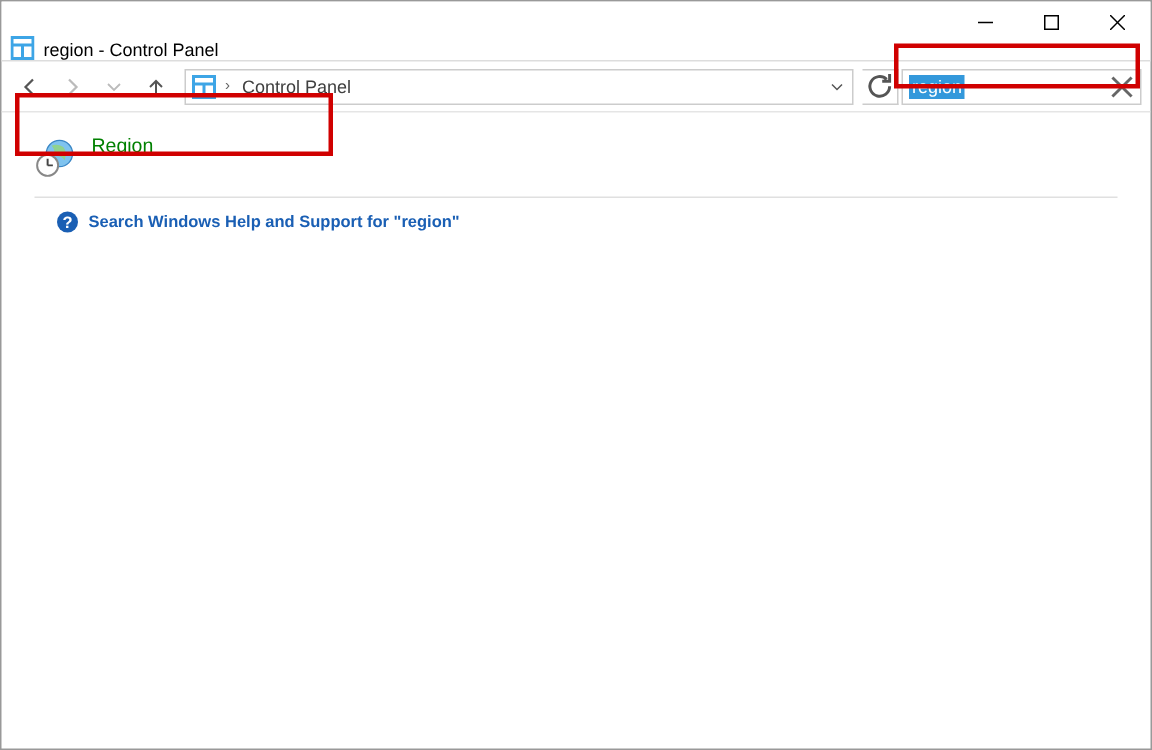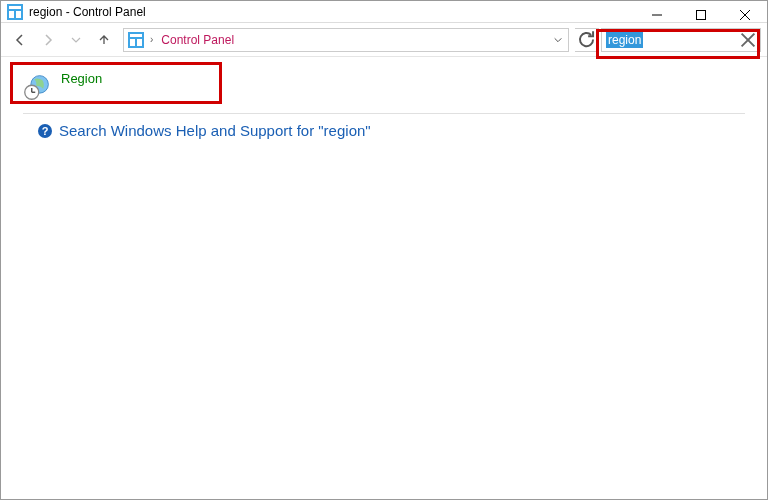--- a/index.html
+++ b/index.html
@@ -9,25 +9,25 @@
       background: #fff;
       width: 768px;
       height: 500px;
       border: 1px solid #999;
       overflow: hidden;
       display: flex;
       flex-direction: column;
     }
     
     .titlebar {
-      height: 22px;
+      height: 40px;
       background: #fff;
       border-bottom: 1px solid #ddd;
       display: flex;
-      align-items: center;
+      align-items: flex-end;
       padding: 0 0 0 6px;
     }
     .titlebar .app-icon {
       width: 16px; height: 16px;
       margin-right: 6px;
       display: inline-flex; align-items:center; justify-content:center;
     }
     .titlebar .app-icon svg { width:16px; height:16px; }
     .titlebar .title { flex: 1; font-size: 12px; color: #000; }
     .win-controls { display: flex; height: 100%; }
@@ -62,21 +62,21 @@
       border: 1px solid #ccc;
       display: flex;
       align-items: center;
       padding: 0 4px;
       gap: 6px;
       background: #fff;
       margin: 0 4px;
     }
     .addrbar .cp-icon { width:16px; height:16px; display:flex; align-items:center; justify-content:center; }
     .addrbar .cp-icon svg { width:16px; height:16px; }
-    .addrbar .crumbs { flex: 1; font-size: 12px; color: #be185d; padding-left: 2px; display:flex; align-items:flex-start; gap:4px;}
+    .addrbar .crumbs { flex: 1; font-size: 12px; color: #404040; padding-left: 2px; display:flex; align-items:flex-start; gap:4px;}
     .addrbar .chev { color:#555; width:12px; height:24px; display:flex;align-items:center;justify-content:center; margin-left:auto;}
     .refresh-btn {
       width:24px; height:24px; border:1px solid #ccc; border-left:none;
       display:flex;align-items:center;justify-content:center; color:#555; cursor:pointer;
     }
     .searchbox {
       width: 160px;
       height: 24px;
       border: 1px solid #ccc;
       display: flex; align-items:center;
@@ -132,21 +132,21 @@
     }
     .help-row {
       display:flex; align-items:center; gap:6px; padding-left: 14px;
     }
     .help-icon {
       width:16px; height:16px;
       display:flex;align-items:center;justify-content:center;
     }
     .help-icon svg { width:16px;height:16px;}
     .help-link {
-      color: #1a5fb4; font-size: 15px; cursor:pointer;
+      color: #1a5fb4; font-size: 11px; cursor:pointer;font-weight:bold;
     }
   </style>
 </head>
 <body>
 
 <div class="titlebar">
   <span class="app-icon">
     <svg viewBox="0 0 16 16">
         <rect x="0" y="0" width="16" height="16" fill="#3da5e6"></rect>
         <rect x="2" y="2" width="12" height="3" fill="#fff"></rect>

